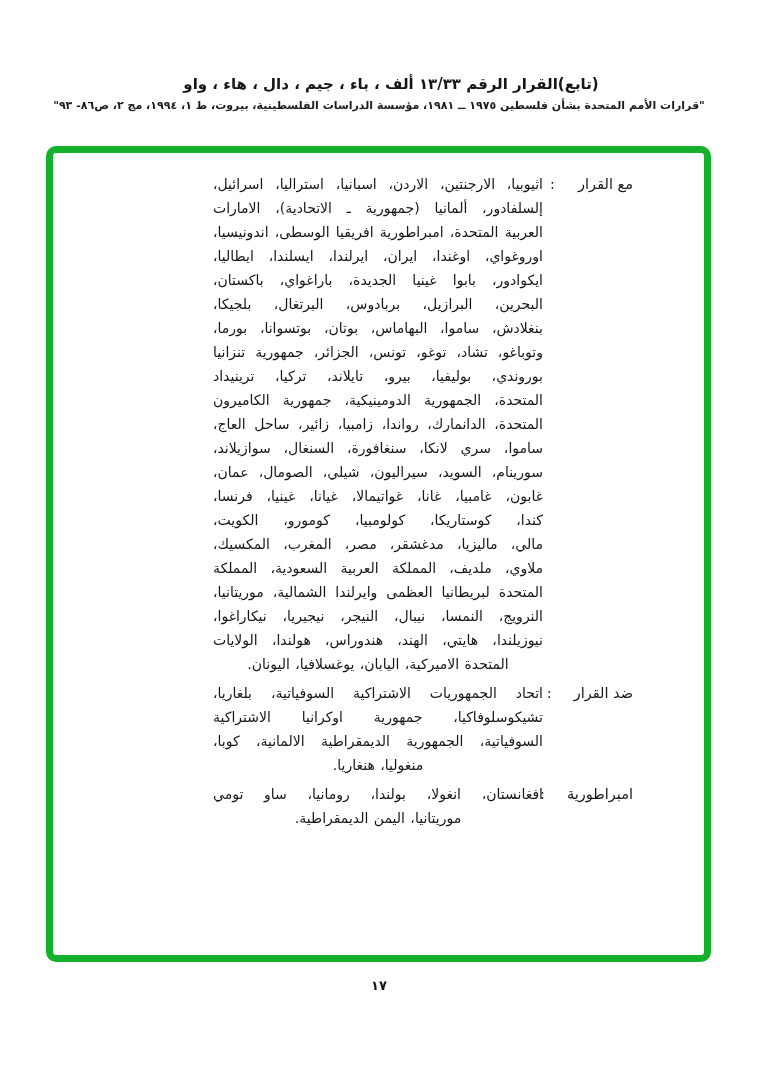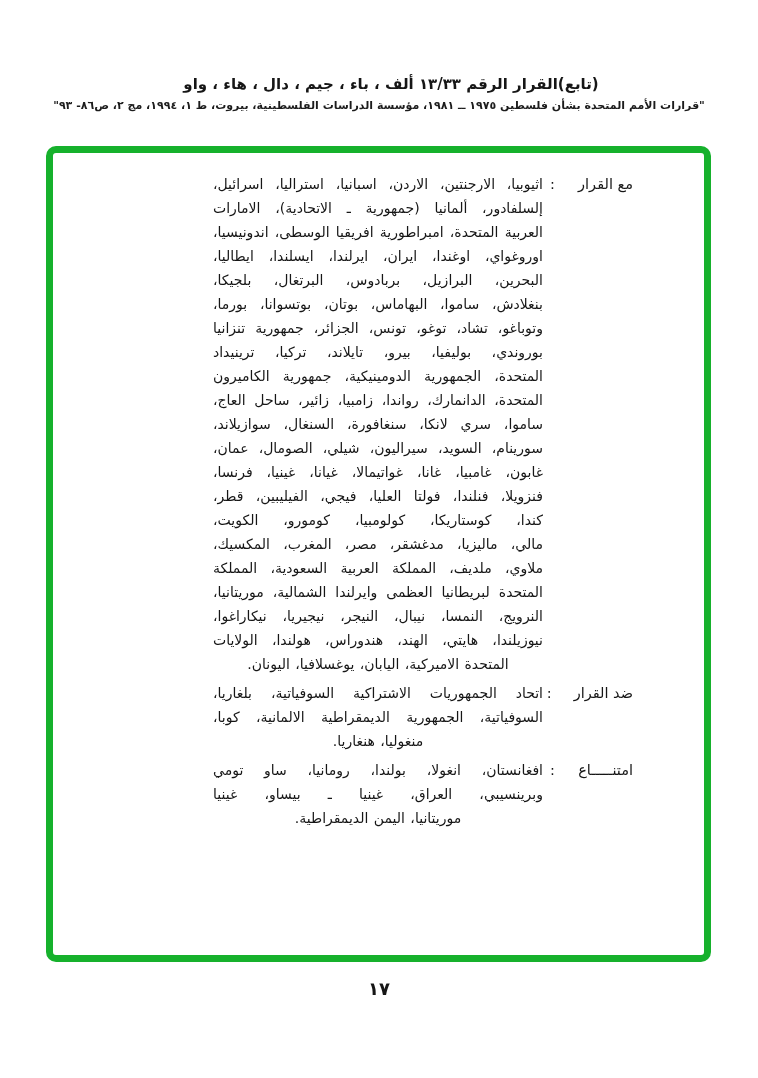--- a/index.html
+++ b/index.html
@@ -57,21 +57,21 @@
     text-align:justify;text-align-last:justify;
     word-spacing:1px;
   }
   .text-line.last{
     text-align:right;text-align-last:center;
   }
   
   .page-number{
     position:absolute;top:978px;left:0;width:100%;
     text-align:center;
-    font-size:18px;font-weight:bold;direction:rtl;
+    font-size:13px;font-weight:bold;direction:rtl;
   }
 </style>
 </head>
 <body>
 
 <div class="page">
 
   <div class="header">
     <div class="header-title">(تابع)القرار الرقم ١٣/٣٣ ألف ، باء ، جيم ، دال ، هاء ، واو</div>
     <div class="header-citation">"قرارات الأمم المتحدة بشأن فلسطين ١٩٧٥ ــ ١٩٨١، مؤسسة الدراسات الفلسطينية، بيروت، ط ١، ١٩٩٤، مج ٢، ص٨٦- ٩٣"</div>
@@ -83,58 +83,58 @@
       <div class="section-row">
         <div class="label-cell">
           <span class="section-label">مع القرار</span>
           <span class="section-colon">:</span>
         </div>
         <div class="lines">
           <div class="text-line">اثيوبيا، الارجنتين، الاردن، اسبانيا، استراليا، اسرائيل،</div>
           <div class="text-line">إلسلفادور، ألمانيا (جمهورية ـ الاتحادية)، الامارات</div>
           <div class="text-line">العربية المتحدة، امبراطورية افريقيا الوسطى، اندونيسيا،</div>
           <div class="text-line">اوروغواي، اوغندا، ايران، ايرلندا، ايسلندا، ايطاليا،</div>
+          <div class="text-line">ايكوادور، بابوا غينيا الجديدة، باراغواي، باكستان،</div>
           <div class="text-line">البحرين، البرازيل، بربادوس، البرتغال، بلجيكا،</div>
           <div class="text-line">بنغلادش، ساموا، البهاماس، بوتان، بوتسوانا، بورما،</div>
           <div class="text-line">وتوباغو، تشاد، توغو، تونس، الجزائر، جمهورية تنزانيا</div>
           <div class="text-line">بوروندي، بوليفيا، بيرو، تايلاند، تركيا، ترينيداد</div>
           <div class="text-line">المتحدة، الجمهورية الدومينيكية، جمهورية الكاميرون</div>
           <div class="text-line">المتحدة، الدانمارك، رواندا، زامبيا، زائير، ساحل العاج،</div>
           <div class="text-line">ساموا، سري لانكا، سنغافورة، السنغال، سوازيلاند،</div>
           <div class="text-line">سورينام، السويد، سيراليون، شيلي، الصومال، عمان،</div>
           <div class="text-line">غابون، غامبيا، غانا، غواتيمالا، غيانا، غينيا، فرنسا،</div>
-          <div class="text-line">فنزويلا، فنلندا، فولتا العليا، فيجي، الفيليبين، قطر،</div>
           <div class="text-line">كندا، كوستاريكا، كولومبيا، كومورو، الكويت،</div>
           <div class="text-line">مالي، ماليزيا، مدغشقر، مصر، المغرب، المكسيك،</div>
           <div class="text-line">ملاوي، ملديف، المملكة العربية السعودية، المملكة</div>
           <div class="text-line">المتحدة لبريطانيا العظمى وايرلندا الشمالية، موريتانيا،</div>
           <div class="text-line">النرويج، النمسا، نيبال، النيجر، نيجيريا، نيكاراغوا،</div>
           <div class="text-line">نيوزيلندا، هايتي، الهند، هندوراس، هولندا، الولايات</div>
           <div class="text-line last">المتحدة الاميركية، اليابان، يوغسلافيا، اليونان.</div>
         </div>
       </div>
       <div class="section-row">
         <div class="label-cell">
           <span class="section-label">ضد القرار</span>
           <span class="section-colon">:</span>
         </div>
         <div class="lines">
           <div class="text-line">اتحاد الجمهوريات الاشتراكية السوفياتية، بلغاريا،</div>
+          <div class="text-line">تشيكوسلوفاكيا، جمهورية اوكرانيا الاشتراكية</div>
           <div class="text-line">السوفياتية، الجمهورية الديمقراطية الالمانية، كوبا،</div>
           <div class="text-line last">منغوليا، هنغاريا.</div>
         </div>
       </div>
       <div class="section-row">
         <div class="label-cell">
-          <span class="section-label">امتنـــــاع</span>
+          <span class="section-label">امبراطورية</span>
           <span class="section-colon">:</span>
         </div>
         <div class="lines">
           <div class="text-line">افغانستان، انغولا، بولندا، رومانيا، ساو تومي</div>
-          <div class="text-line">وبرينسيبي، العراق، غينيا ـ بيساو، غينيا</div>
           <div class="text-line last">موريتانيا، اليمن الديمقراطية.</div>
         </div>
       </div>
     </div>
 
   <div class="page-number">١٧</div>
 
 </div>
 
 </body></html>

